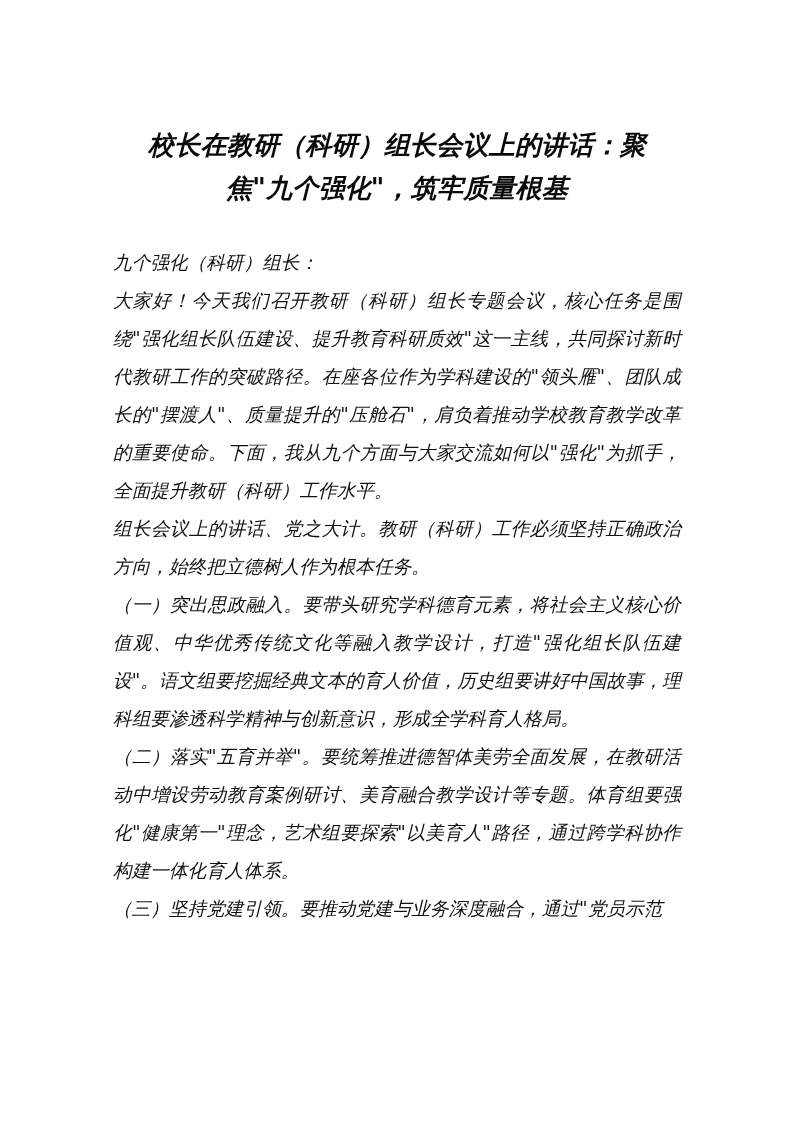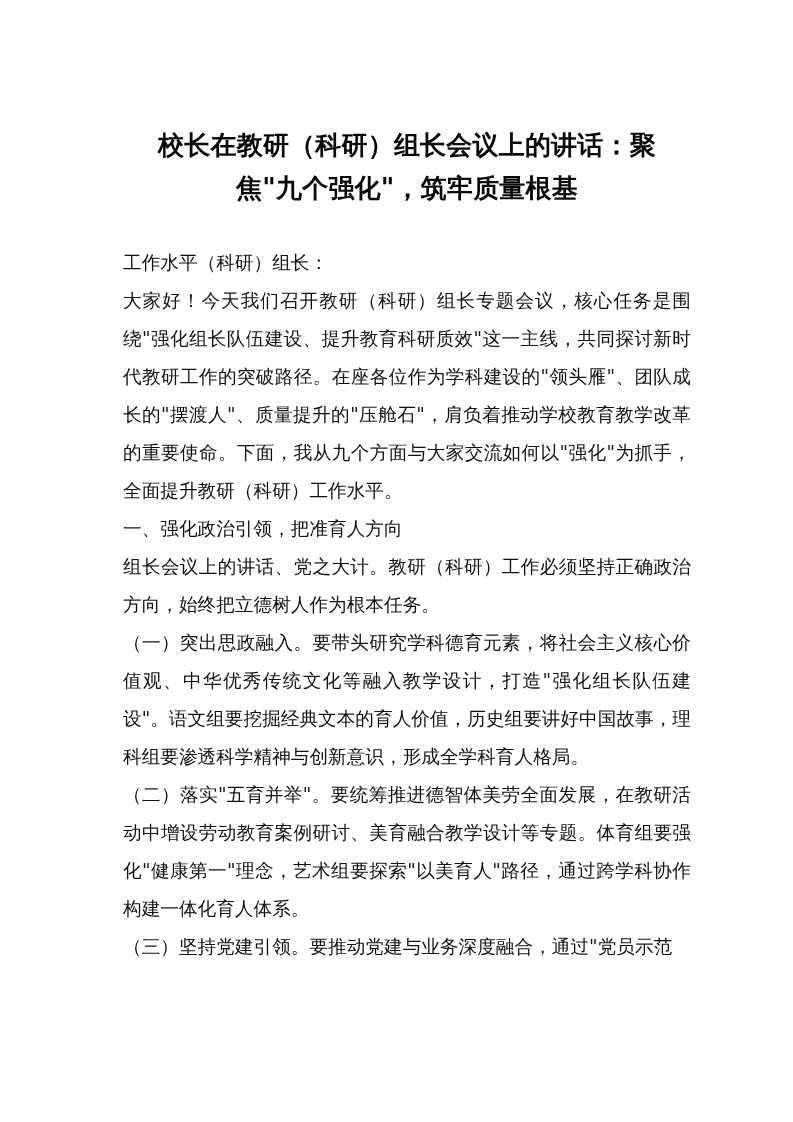--- a/index.html
+++ b/index.html
@@ -21,23 +21,24 @@
     position: relative;
     width: 793px;
     height: 1122px;
     background: #ffffff;
     box-sizing: border-box;
     overflow: hidden;
   }
 
   .page-body {
     position: absolute;
-    left: 123px;
+    left: 113px;
     top: 0;
     width: 568px;
+    font-style: italic;
   }
 
   
   .doc-title {
     margin: 0;
     padding: 0;
     padding-top: 124px;
     font-family: "DejaVu Sans", "Liberation Sans", sans-serif;
     font-weight: 700;
     font-size: 26px;
@@ -76,25 +77,24 @@
   .para.subsection { }
 </style>
 </head>
 <body>
 
 <div class="page">
   <div class="page-body">
 
     <h1 class="doc-title"><span>校长在教研（科研）组长会议上的讲话：聚</span><br><span>焦"九个强化"，筑牢质量根基</span></h1>
 
-    <p class="para salutation">工作水平（科研）组长：</p>
+    <p class="para salutation">九个强化（科研）组长：</p>
 
     <p class="para">大家好！今天我们召开教研（科研）组长专题会议，核心任务是围绕"强化组长队伍建设、提升教育科研质效"这一主线，共同探讨新时代教研工作的突破路径。在座各位作为学科建设的"领头雁"、团队成长的"摆渡人"、质量提升的"压舱石"，肩负着推动学校教育教学改革的重要使命。下面，我从九个方面与大家交流如何以"强化"为抓手，全面提升教研（科研）工作水平。</p>
 
-    <p class="para section-heading">一、强化政治引领，把准育人方向</p>
 
     <p class="para">组长会议上的讲话、党之大计。教研（科研）工作必须坚持正确政治方向，始终把立德树人作为根本任务。</p>
 
     <p class="para subsection">（一）突出思政融入。要带头研究学科德育元素，将社会主义核心价值观、中华优秀传统文化等融入教学设计，打造"强化组长队伍建设"。语文组要挖掘经典文本的育人价值，历史组要讲好中国故事，理科组要渗透科学精神与创新意识，形成全学科育人格局。</p>
 
     <p class="para subsection">（二）落实"五育并举"。要统筹推进德智体美劳全面发展，在教研活动中增设劳动教育案例研讨、美育融合教学设计等专题。体育组要强化"健康第一"理念，艺术组要探索"以美育人"路径，通过跨学科协作构建一体化育人体系。</p>
 
     <p class="para subsection">（三）坚持党建引领。要推动党建与业务深度融合，通过"党员示范</p>
 
   </div>

